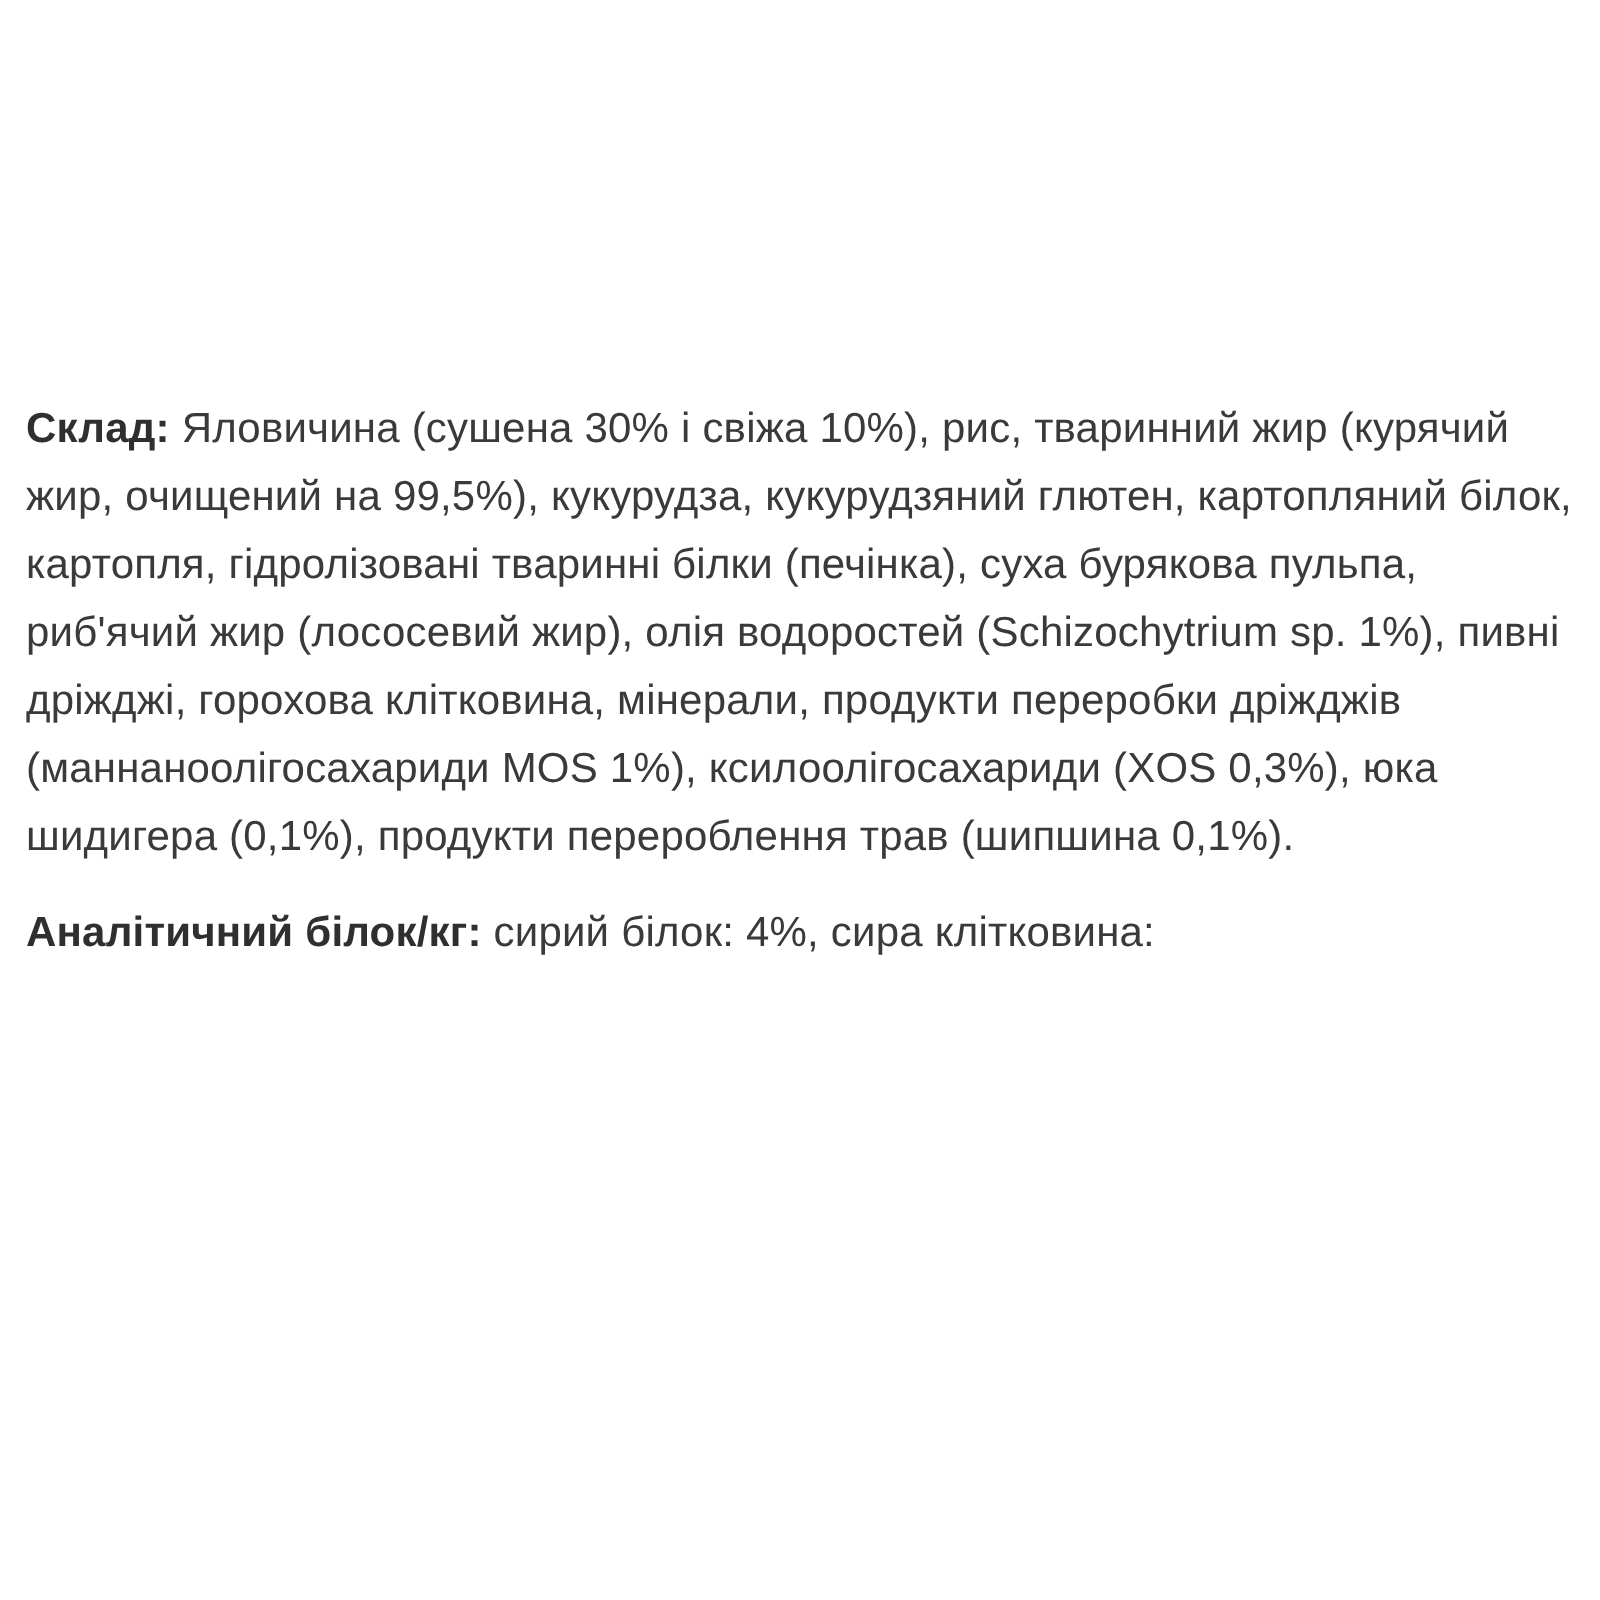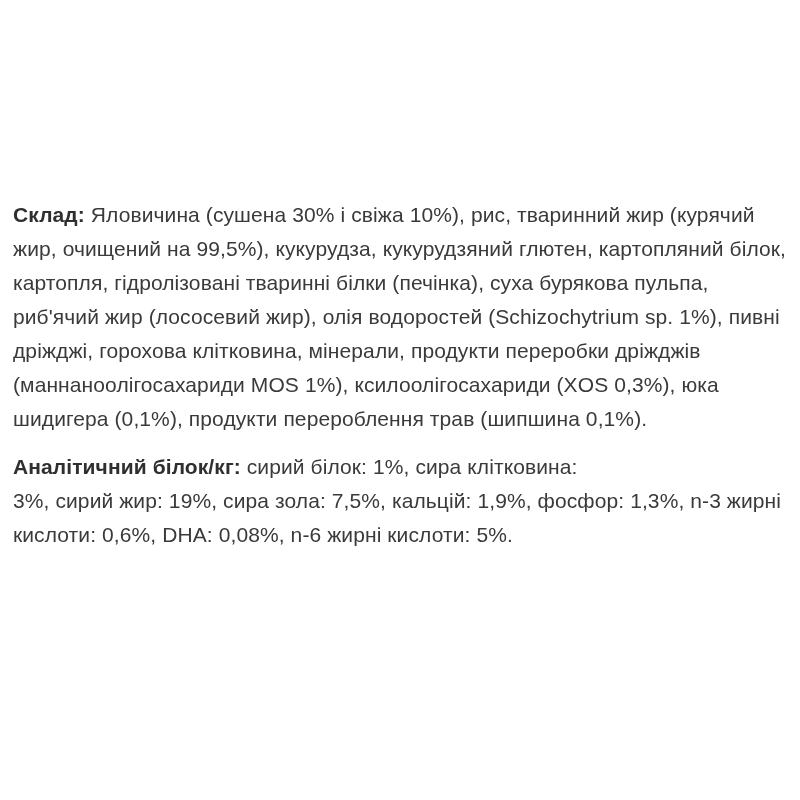--- a/index.html
+++ b/index.html
@@ -32,15 +32,15 @@
     color: #2f2f2f;
   }
 </style>
 </head>
 <body>
 
 <div class="page">
 
   <p class="para"><b>Склад:</b> <span>Яловичина (сушена 30% і свіжа 10%), рис, тваринний жир (курячий жир, очищений на 99,5%), кукурудза, кукурудзяний глютен, картопляний білок, картопля, гідролізовані тваринні білки (печінка), суха бурякова пульпа, риб'ячий жир (лососевий жир), олія водоростей (Schizochytrium sp. 1%), пивні дріжджі, горохова клітковина, мінерали, продукти переробки дріжджів (маннаноолігосахариди MOS 1%), ксилоолігосахариди (XOS 0,3%), юка шидигера (0,1%), продукти перероблення трав (шипшина 0,1%).</span></p>
 
-  <p class="para"><b>Аналітичний білок/кг:</b> <span>сирий білок: 1%, сира клітковина:</span><br><span>3%, сирий жир: 19%, сира зола: 7,5%, кальцій: 1,9%, фосфор: 1,3%, n-3 жирні кислоти: 0,6%, DHA: 0,08%, n-6 жирні кислоти: 5%.</span></p>
+  <p class="para"><b>Аналітичний білок/кг:</b> <span>сирий білок: 4%, сира клітковина:</span><br></p>
 
 </div>
 
 </body></html>

